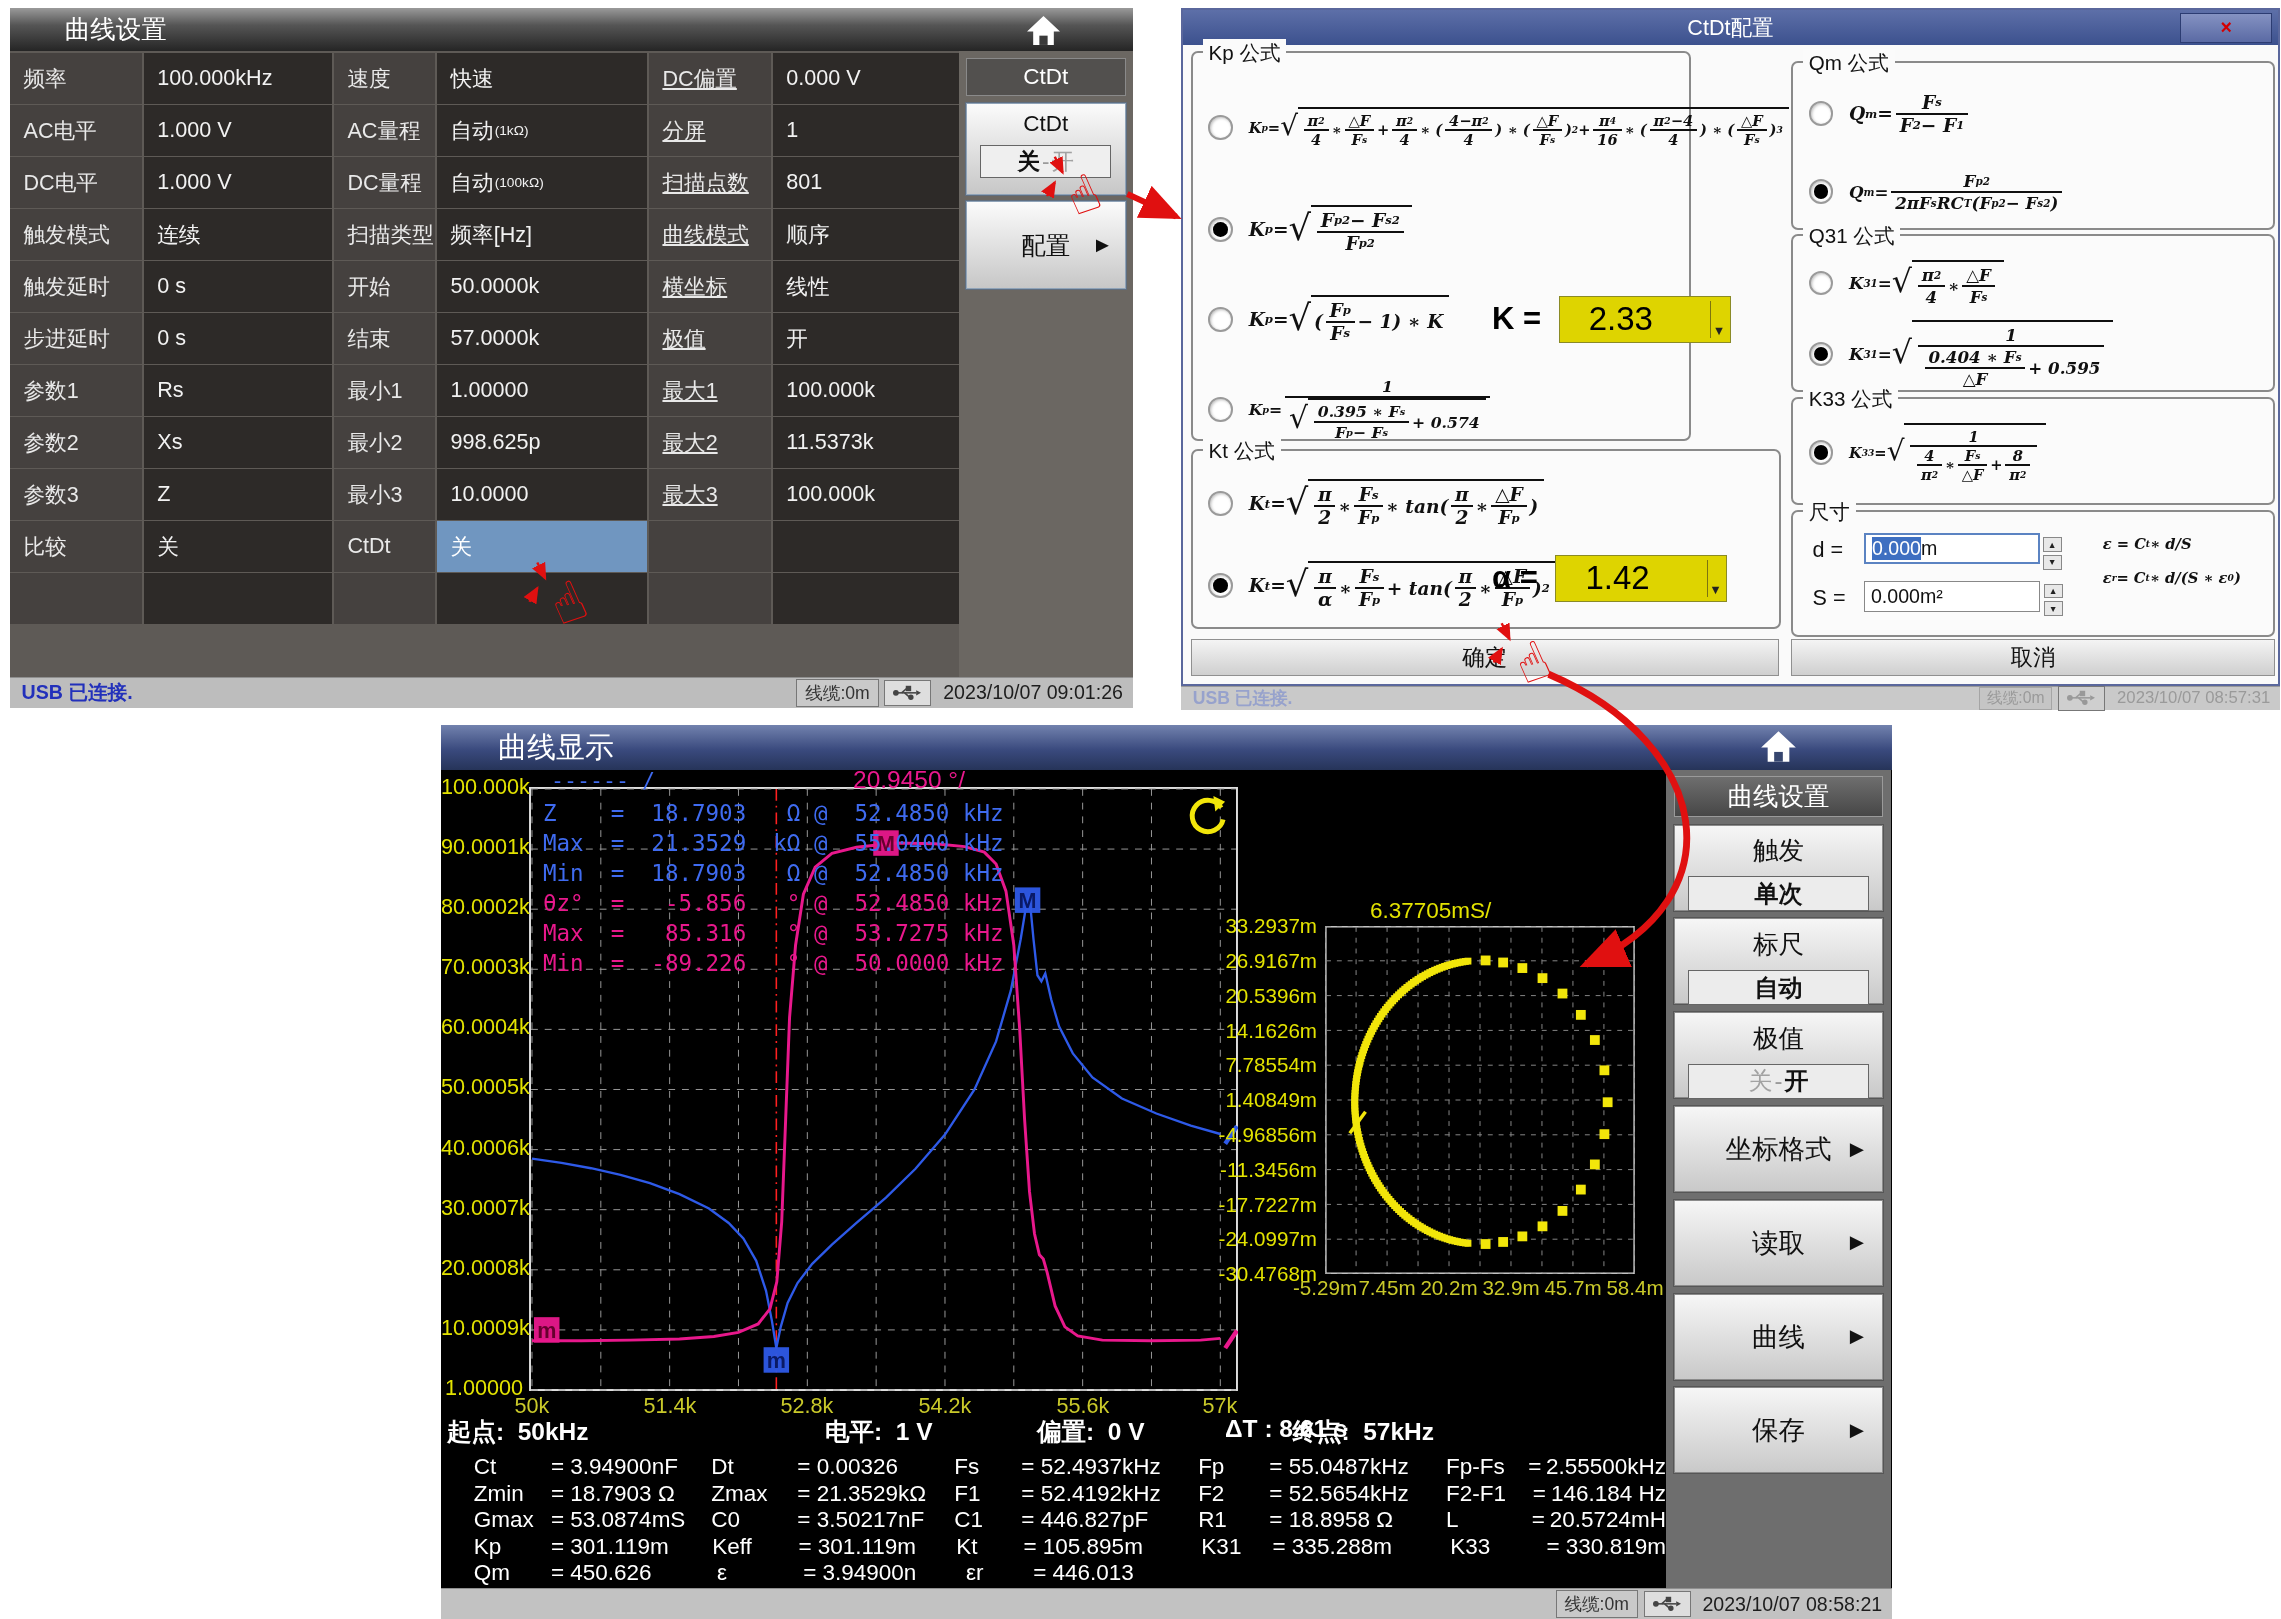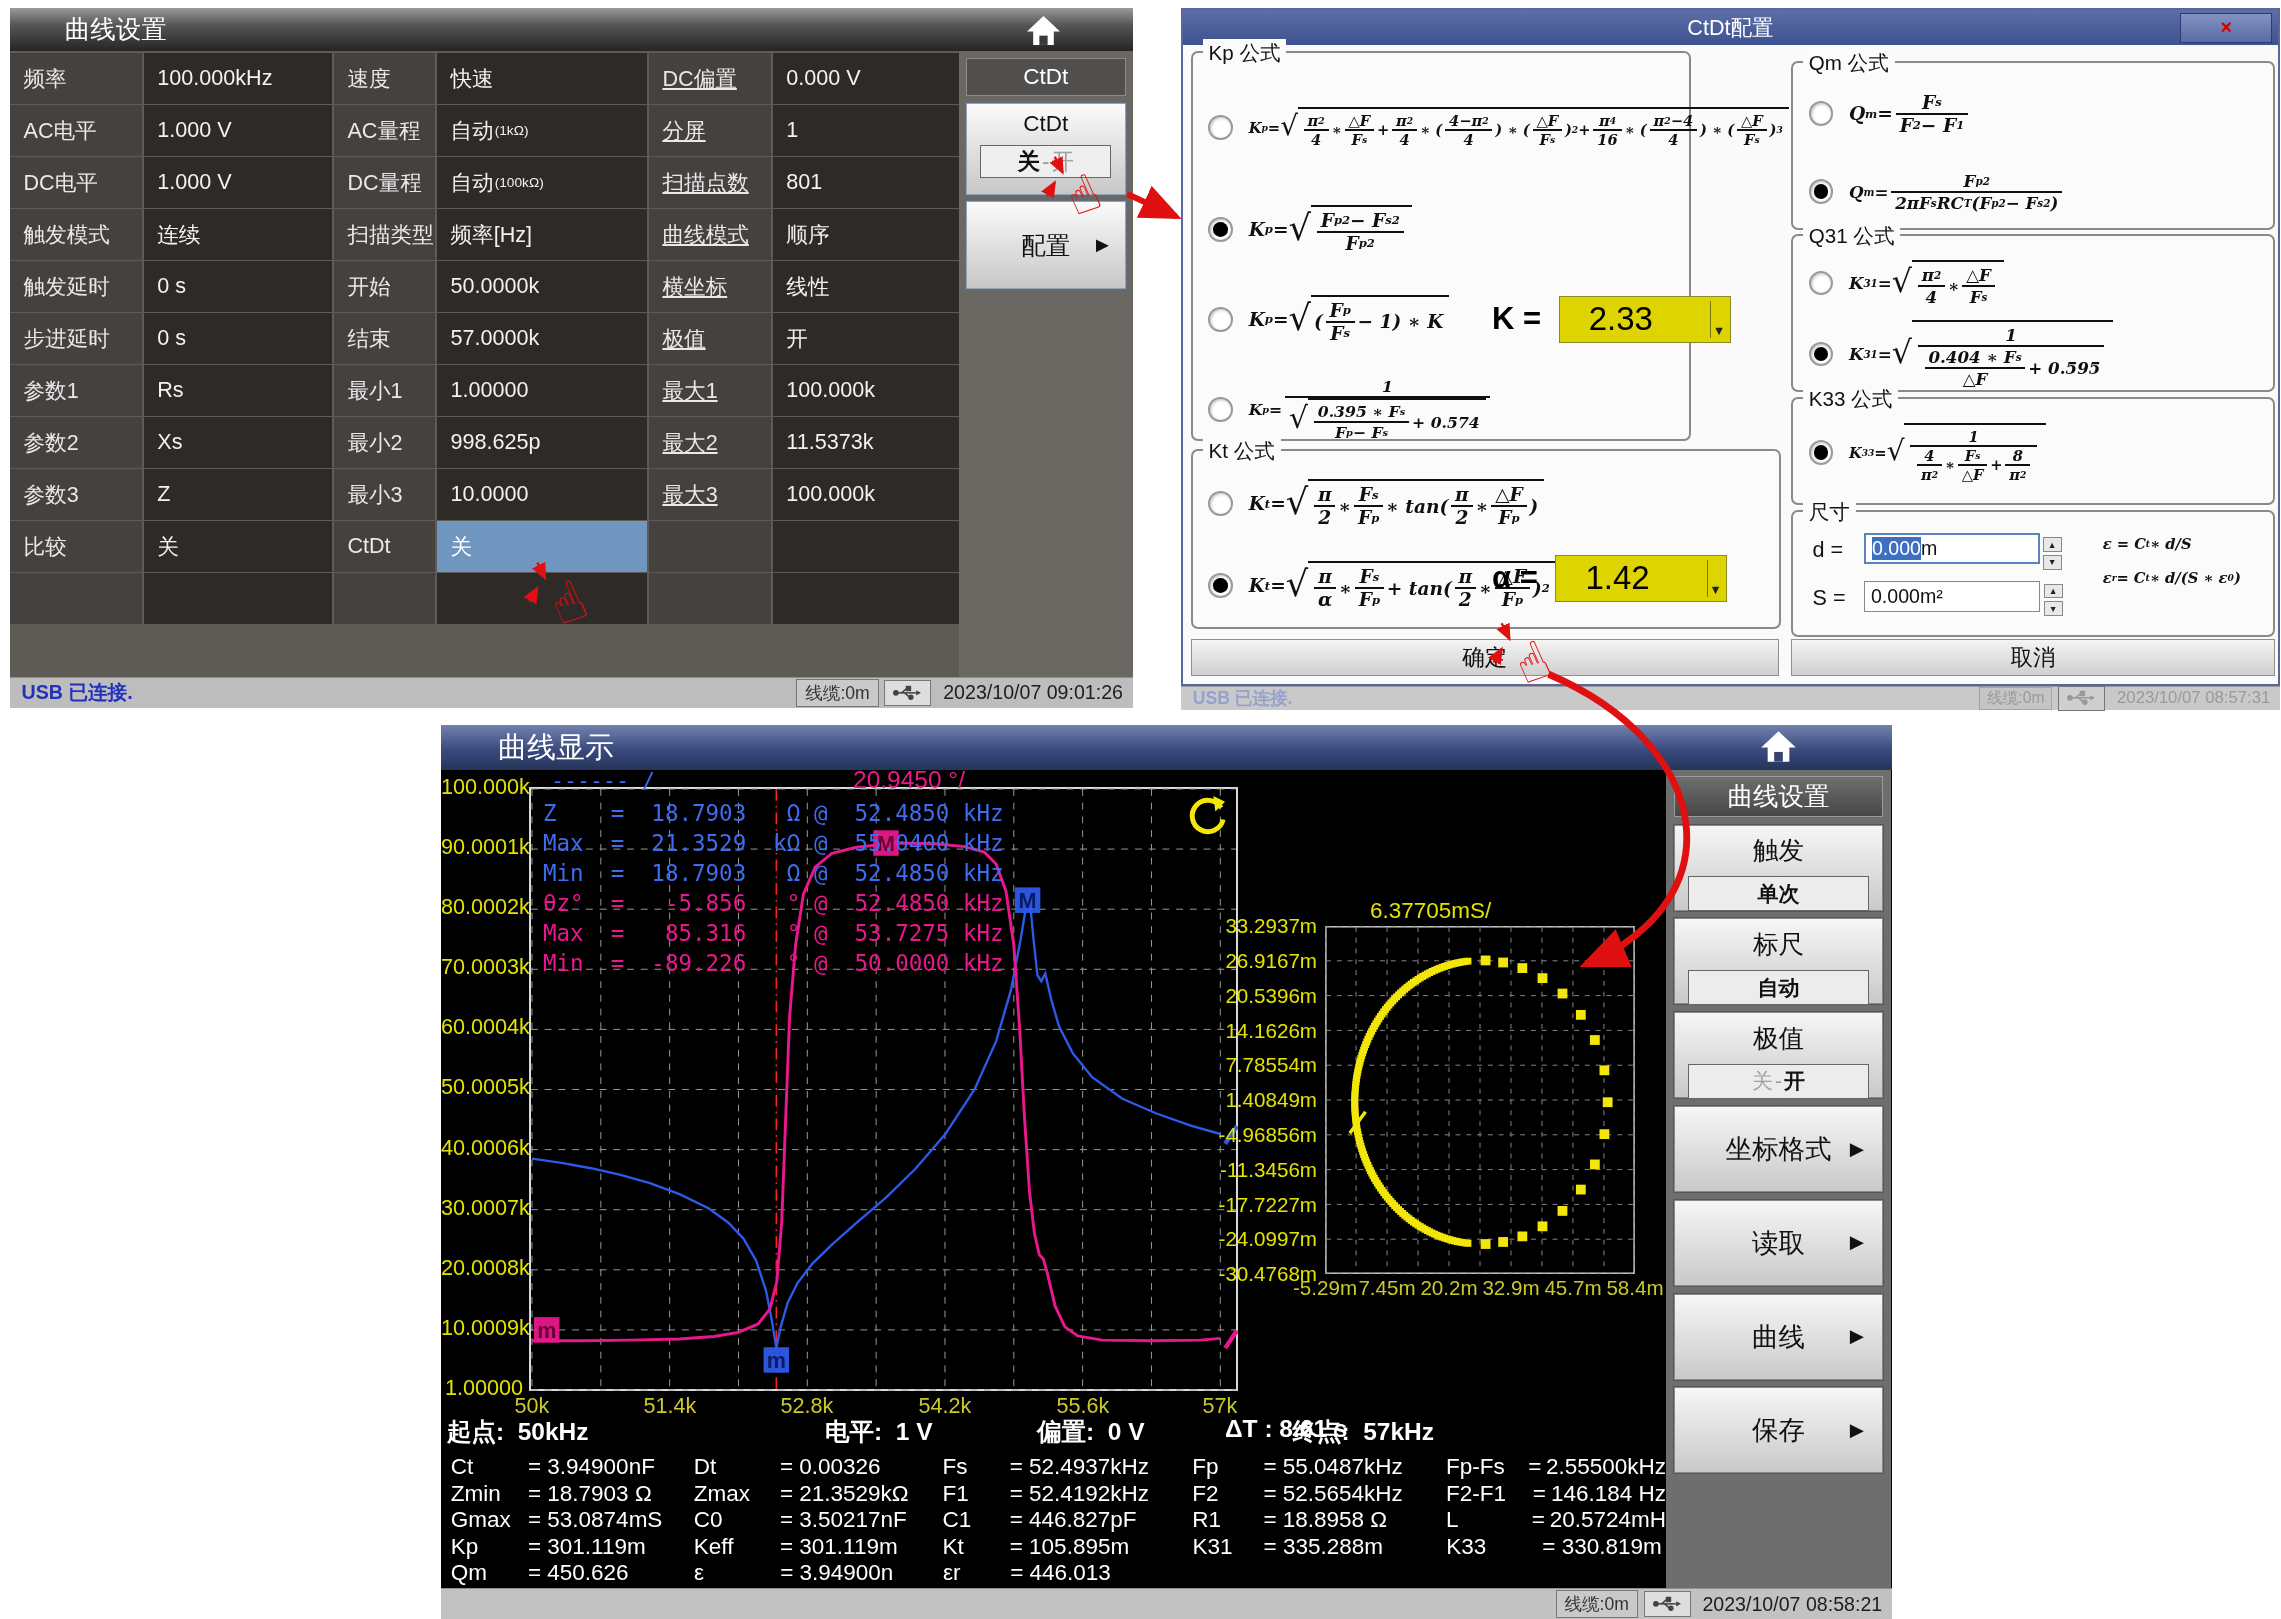--- a/index.html
+++ b/index.html
@@ -103,36 +103,36 @@
   #p3-tb{position:absolute;left:0;top:0;right:0;height:45px;
          background:linear-gradient(#7282ae,#3a4a7e 55%,#263459);color:#fff;font-size:29px;
          display:flex;align-items:center;padding-left:57px;box-sizing:border-box;}
   #p3-side{position:absolute;left:1225px;top:45px;width:225px;bottom:31px;background:#6e6e6e;}
   .s3hdr{margin:5.9px 7.8px 0 7.8px;height:39px;background:linear-gradient(#6e6e6e,#474747);border:1px solid #9a9a9a;
          color:#fff;font-size:25.5px;display:flex;align-items:center;justify-content:center;}
   .s3btn{margin:7.8px 7.8px 0 7.8px;height:86px;background:linear-gradient(#f6f6f6,#c9c9c9);
          border:1px solid #8b8b8b;box-shadow:0 0 0 1px #565656;position:relative;box-sizing:border-box;}
   .s3btn .tl{font-size:25.5px;color:#111;text-align:center;margin-top:7.8px;}
   .s3btn .vbox{margin:7.8px 13.7px 0 13.7px;height:33px;border:1px solid #666;background:#ececec;
-               display:flex;align-items:center;justify-content:center;font-size:21px;}
+               display:flex;align-items:center;justify-content:center;font-size:24px;}
   .s3btn.arrowbtn{display:flex;align-items:center;justify-content:center;font-size:26.5px;color:#111;}
   .s3btn.arrowbtn .arr{position:absolute;right:13.7px;font-size:23.5px;color:#111;}
   .ylab{position:absolute;width:82px;text-align:right;color:#e3e300;font-size:21.6px;}
   .xlab{position:absolute;width:94px;text-align:center;color:#c9c92a;font-size:21.6px;}
   .ylab2{position:absolute;width:102px;text-align:right;color:#e3e300;font-size:20.6px;}
   .xlab2{position:absolute;width:94px;text-align:center;color:#c9c92a;font-size:20.6px;}
   #legend{position:absolute;left:102px;top:73px;font-family:"DejaVu Sans Mono","Liberation Mono",monospace;
           font-size:22.5px;line-height:30px;white-space:pre;}
   #note-l{position:absolute;left:110px;top:43px;color:#3f6bf0;font-size:21.6px;font-family:"DejaVu Sans Mono",monospace;}
   #note-r{position:absolute;left:412px;top:41px;color:#e8188c;font-size:24.5px;}
   #circ-title{position:absolute;left:929px;top:173px;color:#e3e300;font-size:22.5px;}
   #info-row{position:absolute;left:0;top:690px;width:1225px;height:33px;color:#fff;font-size:24.5px;font-weight:bold;}
   #info-row span{position:absolute;white-space:pre;}
   #mtable{position:absolute;left:0;top:729px;width:1225px;color:#fff;font-size:22.5px;}
-  .mrow{display:flex;height:26.5px;align-items:center;}
+  .mrow{display:flex;height:26.5px;align-items:center;padding-left:23px;}
   .mpair{display:flex;}
   .mn{overflow:hidden;} .meq{width:25.5px;text-align:center;} .mv{white-space:pre;}
   .p0{width:253px;padding-left:9.8px;box-sizing:border-box;} .p1{width:249px;} .p2{width:250px;} .p3c{width:254px;} .p4{width:220px;}
   .n0{width:71px;} .n1{width:80px;} .n2{width:61px;} .n3{width:65px;} .n4{width:90px;}
   #p3 .sbar{background:#c2c2c2;}
   svg text{font-family:"Liberation Sans","DejaVu Sans",sans-serif;}
   #overlay{left:0;top:0;width:2282px;height:1619px;pointer-events:none;z-index:60;}
 </style>
 </head>
 <body>

